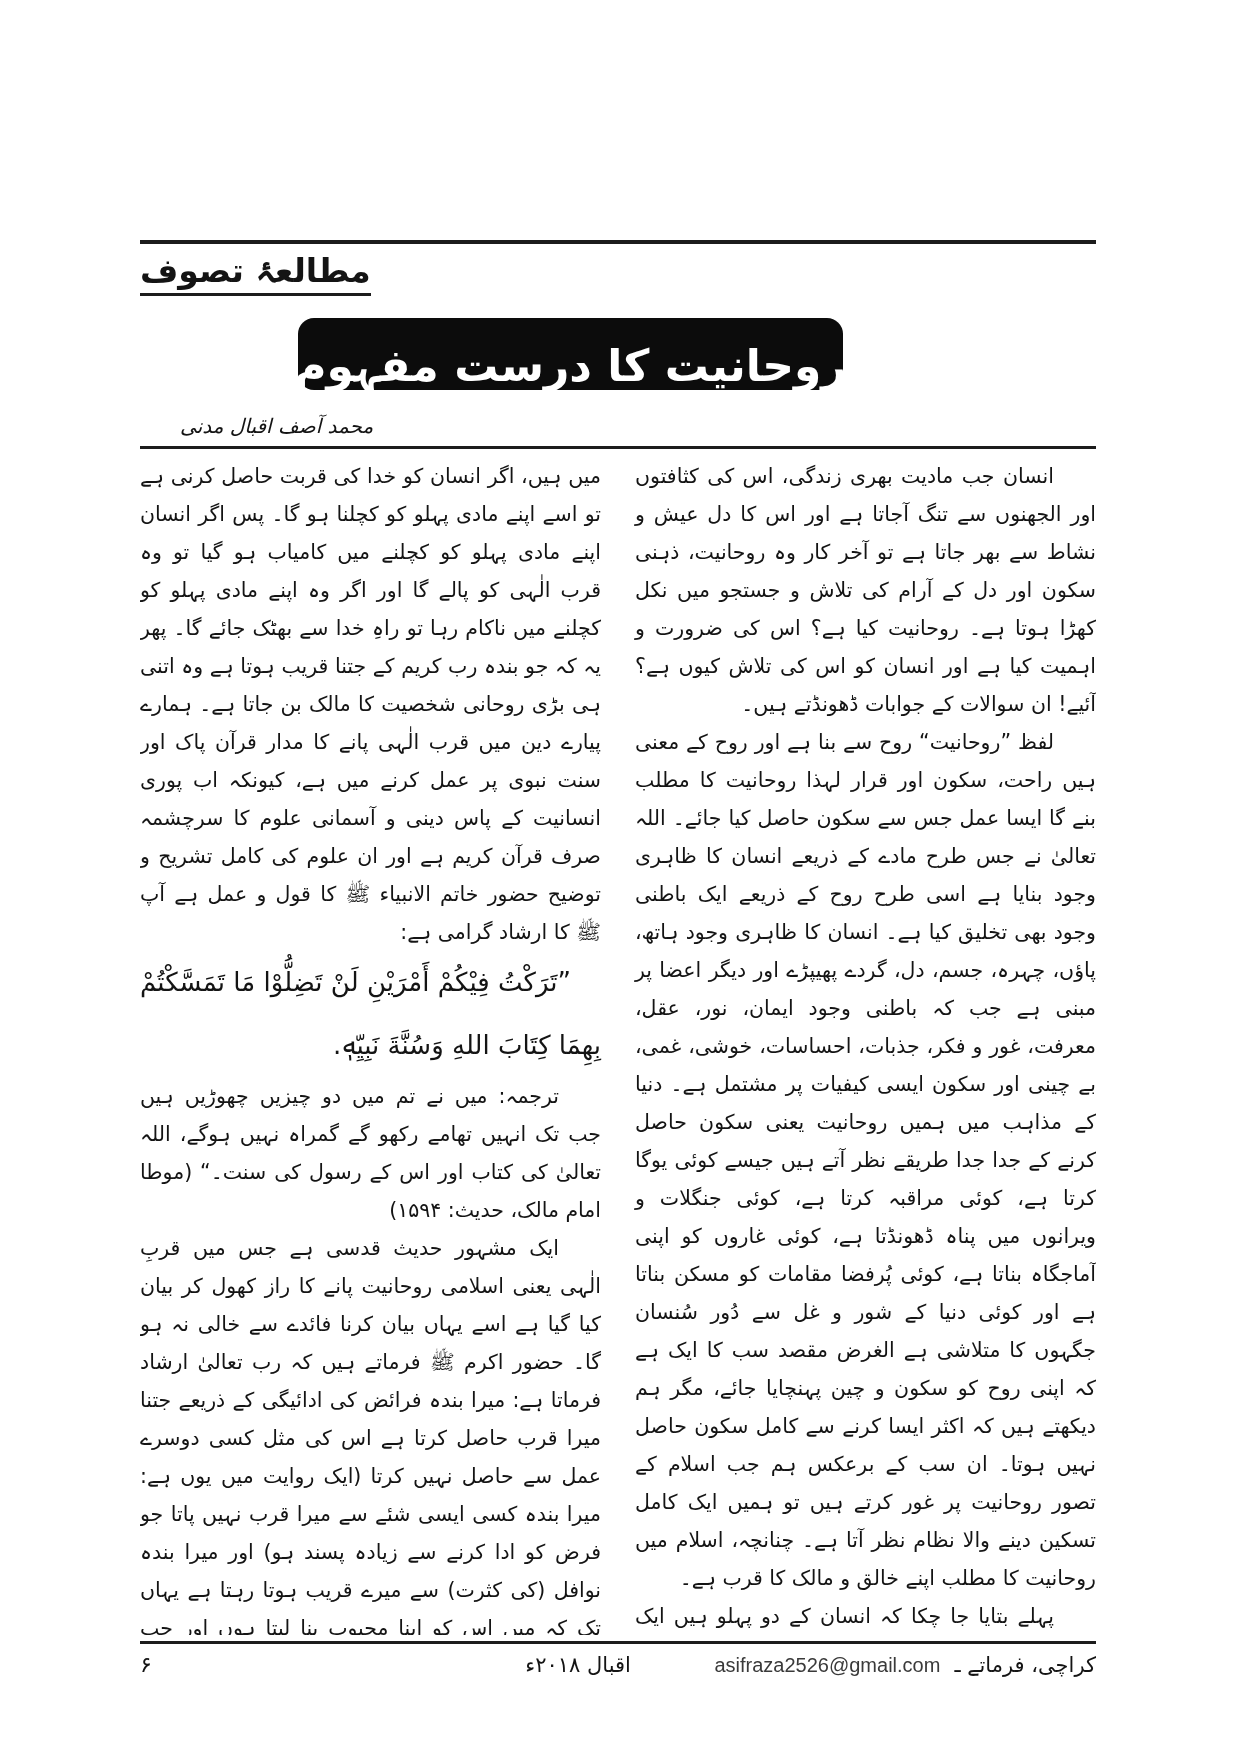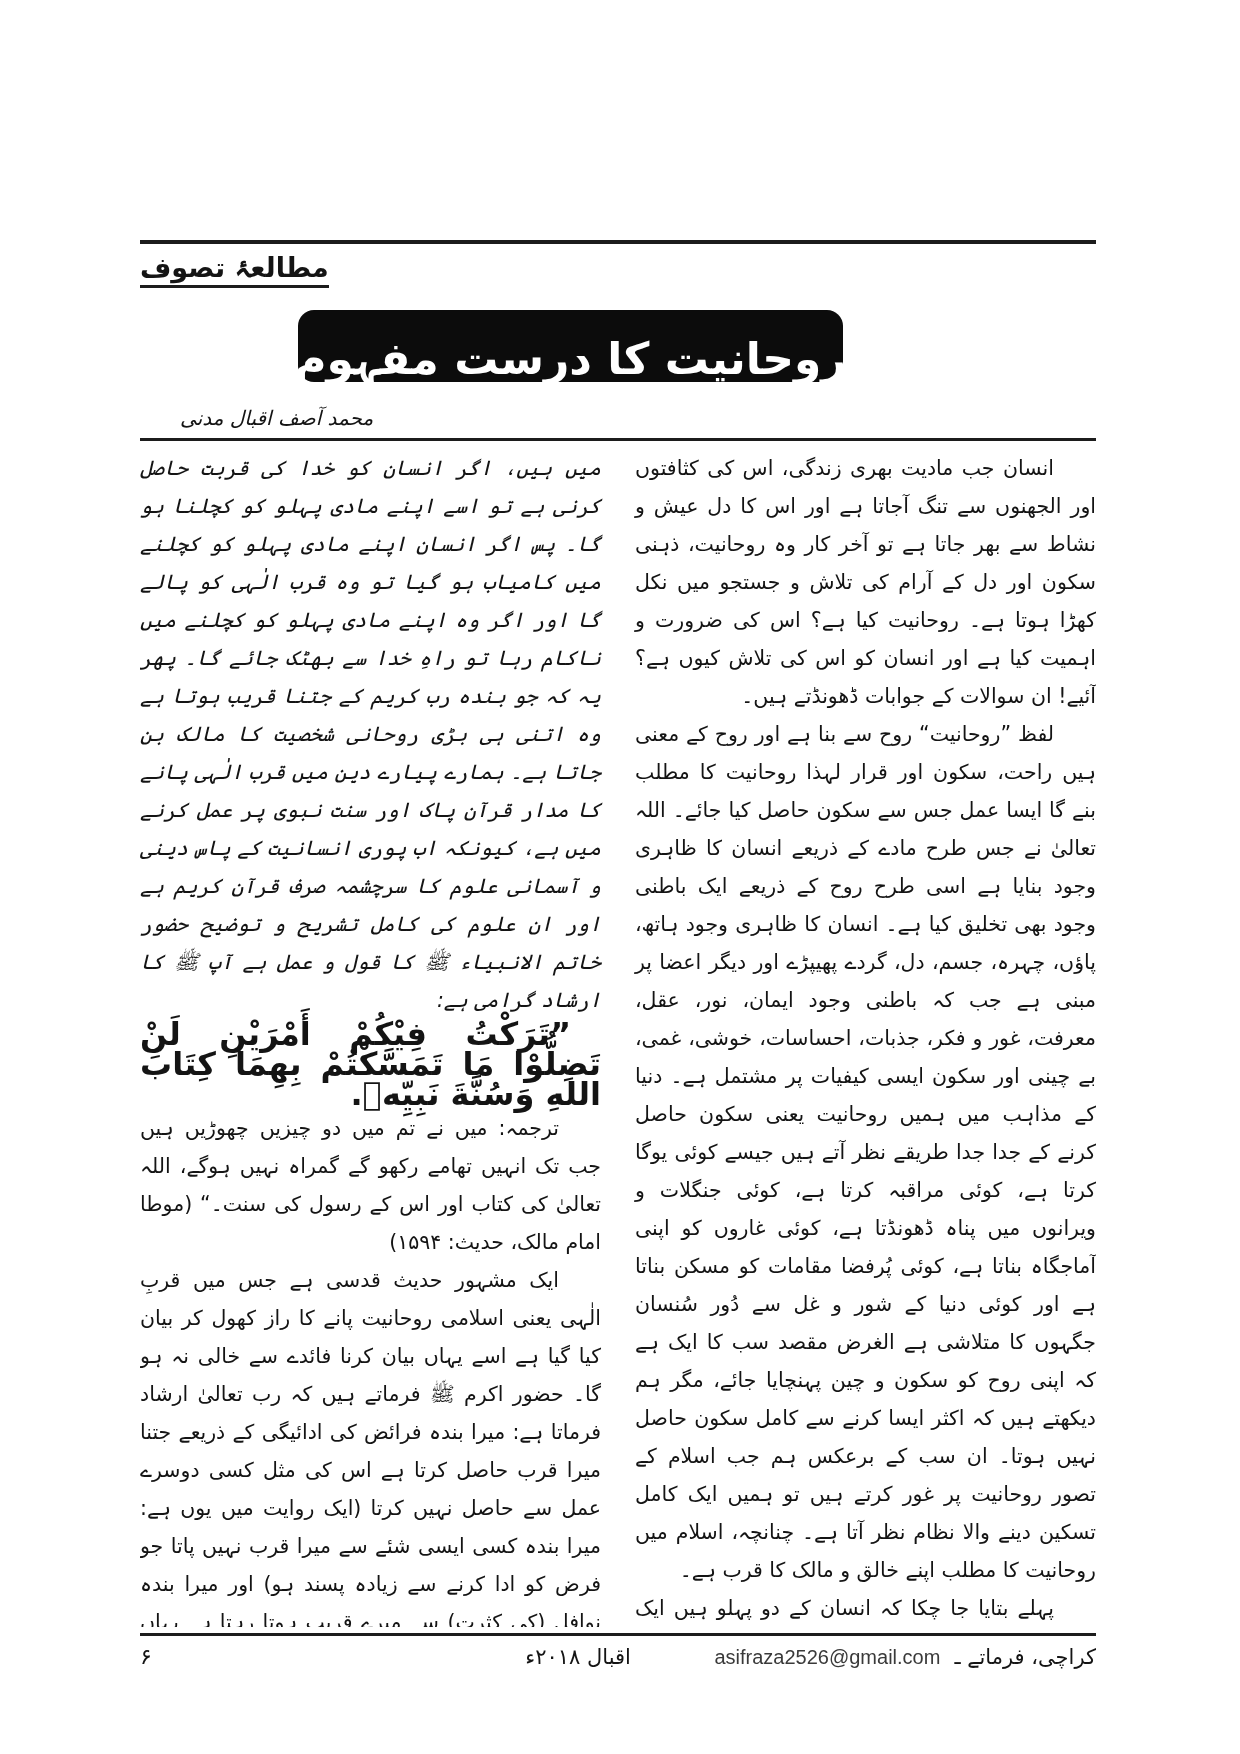--- a/index.html
+++ b/index.html
@@ -25,21 +25,21 @@
     border-top: 4px solid #1c1c1c;
     width: 100%;
   }
   .section-label {
     text-align: left; 
     direction: rtl;
   }
   .section-label span {
     display: inline-block;
     font-weight: bold;
-    font-size: 27px;
+    font-size: 33px;
     padding-top: 6px;
     border-bottom: 3px solid #1c1c1c;
     line-height: 1.3;
   }
   .title-row { position: relative; height: 150px; }
   .title-box {
     position: absolute;
     top: 22px;
     left: 158px;
     width: 545px;
@@ -81,25 +81,25 @@
     overflow: hidden;
   }
   .col {
     width: 461px;
     direction: rtl;
     text-align: justify;
     font-size: 20.5px;
     line-height: 38px;
   }
   .col p { text-indent: 42px; }
-  .col p.no-indent { text-indent: 0; font-style: italic; }
+  .col p.no-indent { text-indent: 0; }
   .col p.arabic-quote {
-    font-size: 32px;
-    font-weight: bold;
-    line-height: 30px;
+    font-size: 26px;
+    font-weight: normal;
+    line-height: 63px;
     text-indent: 30px;
   }
   .footer-rule {
     border: 0;
     border-top: 3px solid #1c1c1c;
     width: 100%;
     margin-top: 6px;
   }
   .footer {
     display: flex;

